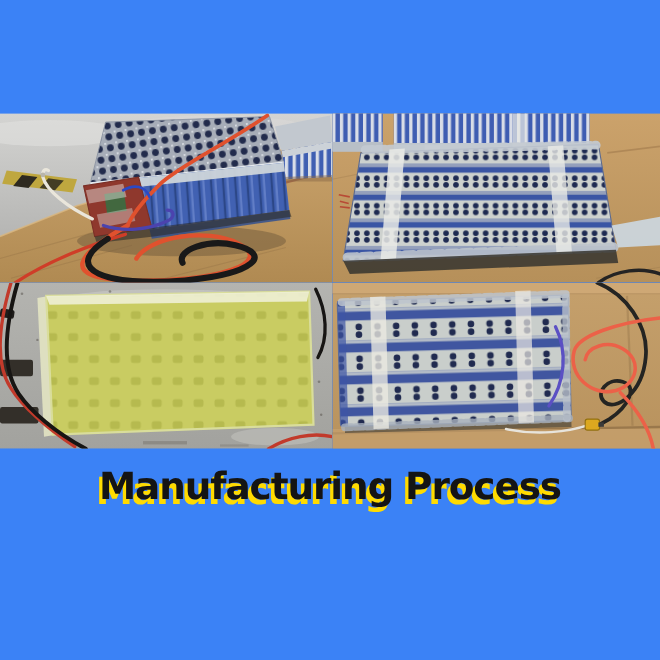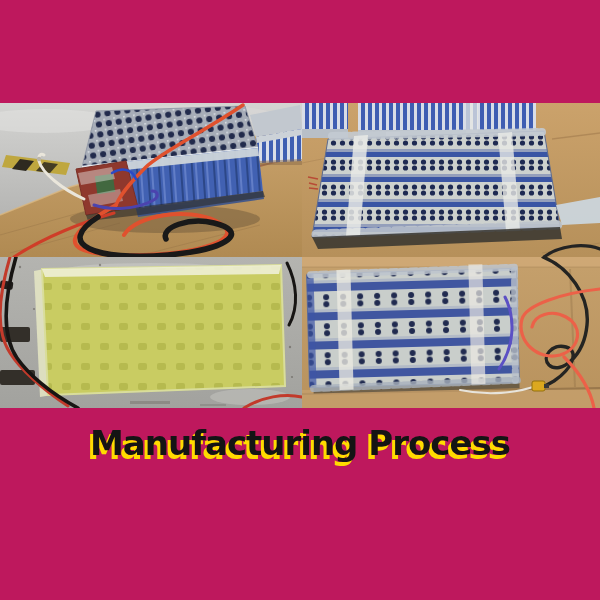--- a/index.html
+++ b/index.html
@@ -1,16 +1,16 @@
 <!DOCTYPE html>
 <html><head>
 <meta charset="utf-8">
 <style>
   html,body{margin:0;padding:0;background:#ffffff;}
-  .canvas{position:relative;width:600px;height:600px;background:#be185d;overflow:hidden;
+  .canvas{position:relative;width:600px;height:600px;background:#3b82f6;overflow:hidden;
           font-family:"DejaVu Sans","Liberation Sans",sans-serif;}
   .photo-grid{position:absolute;left:0;top:103px;width:600px;height:305px;display:grid;
               grid-template-columns:302px 298px;grid-template-rows:154px 151px;}
   figure{margin:0;padding:0;position:relative;overflow:hidden;}
   figure svg{display:block;width:100%;height:100%;}
   .title-bar{position:absolute;left:0;top:423px;width:600px;text-align:center;}
   .title-bar h1{margin:0;font-size:34px;font-weight:bold;letter-spacing:-1px;color:#141414;
                 text-shadow:-3px 4px 0 #ffdb00;font-family:"DejaVu Sans","Liberation Sans",sans-serif;}
 </style>
 </head>

